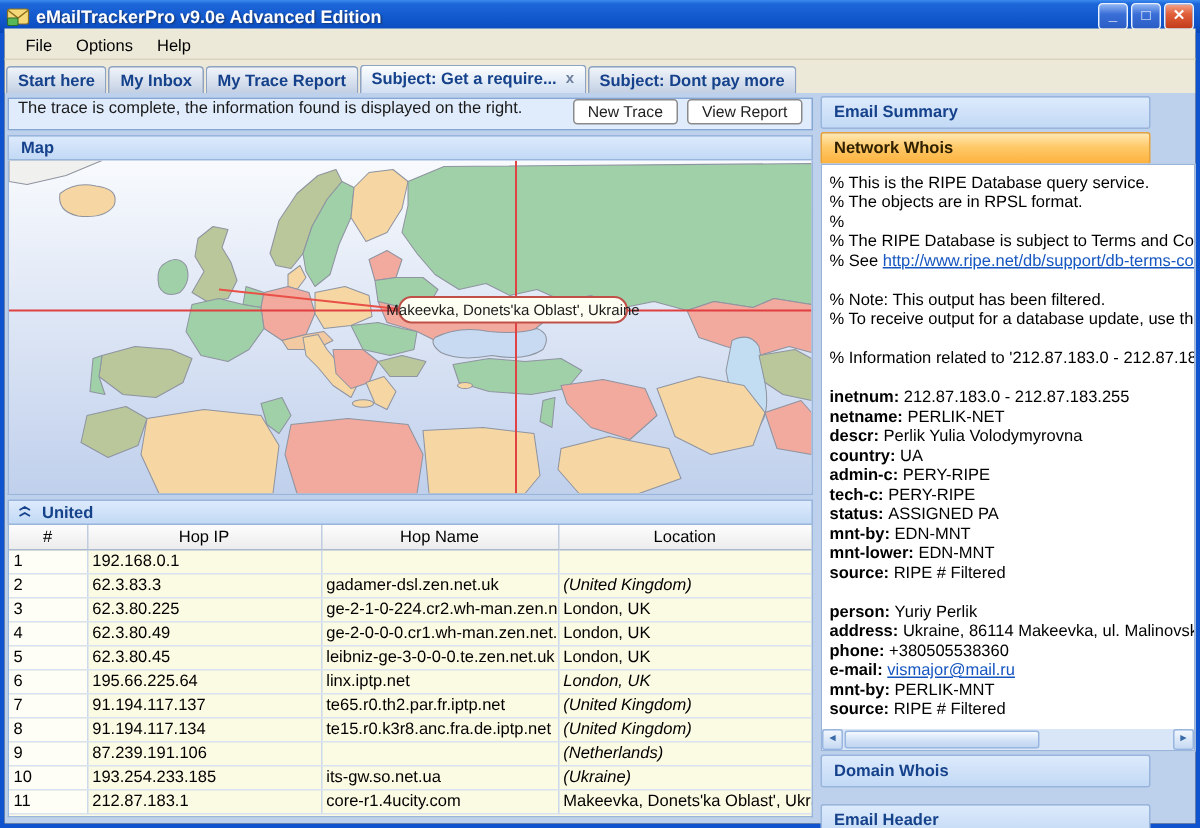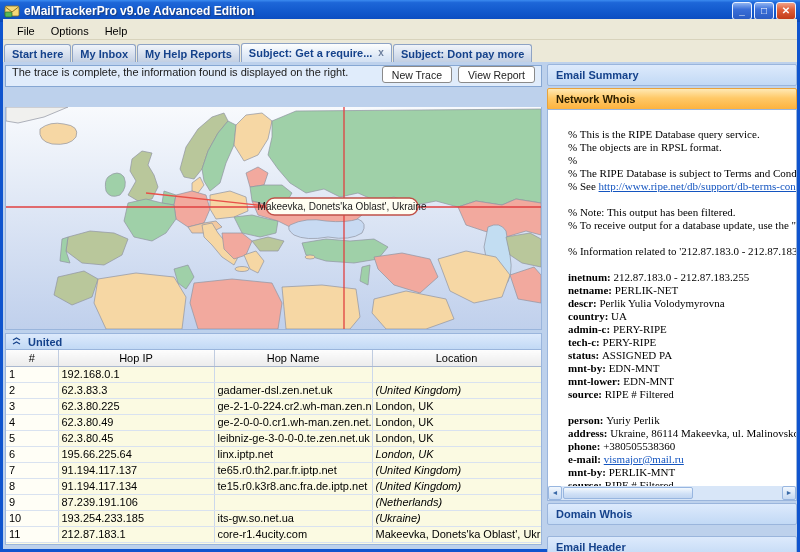--- a/index.html
+++ b/index.html
@@ -45,25 +45,25 @@
   #table-panel-header { position:absolute; left:2px; top:271px; width:537px; height:17px; }
   #table-panel-header .chev { margin-right:7px; margin-left:-2px; display:inline-flex; }
   #table-body { position:absolute; left:2px; top:288px; width:537px; height:195px; background:#fbfae2; border:1px solid #9ab5dc; border-top:none; overflow:hidden; }
   table.hops { border-collapse:collapse; table-layout:fixed; width:535px; }
   table.hops th { height:16px; background:linear-gradient(180deg,#fdfdfd,#ececec); border-right:1px solid #c0cce0; border-bottom:1px solid #aab8d0; font-size:11px; font-weight:normal; color:#000; text-align:center; }
   table.hops td { height:16px; font-size:11px; color:#000; border-right:1px solid #ccd8ec; border-bottom:1px solid #d9e2f0; padding:0 3px; white-space:nowrap; overflow:hidden; background:#fbfae2; }
   table.hops td.numcol { background:#fffef6; }
   table.hops td.italic { font-style:italic; }
 
   
-  .rheader { position:absolute; left:544px; width:250px; height:22px; border-radius:2px; }
+  .rheader { position:absolute; left:544px; width:220px; height:22px; border-radius:2px; }
   #hdr-email-summary { top:2px; }
   #hdr-network-whois { top:26px; background:linear-gradient(180deg,#ffe9b4,#ffc968 45%,#fdb23e); border:1px solid #e8a33c; color:#2e2000; }
   #whois-body { position:absolute; left:544px; top:47px; width:250px; height:392px; background:#fff; border:1px solid #9ab5dc; overflow:hidden; }
-  #whois-lines { position:absolute; left:0; top:16px; width:100%; height:378px; padding:2px 0 0 20px; overflow:hidden;font-family:Liberation Serif, serif; }
+  #whois-lines { position:absolute; left:0; top:4px; width:100%; height:378px; padding:2px 0 0 5px; overflow:hidden; }
   .wline { font-size:11px; line-height:13px; color:#000; white-space:nowrap; }
   .wline b { font-weight:bold; }
   .wlink { color:#1455c0; text-decoration:underline; }
   #whois-hscroll { position:absolute; left:0; bottom:0; width:248px; height:14px; background:#d8e6f8; display:flex; align-items:center; }
   .scroll-arrow { width:14px; height:14px; background:linear-gradient(180deg,#f2f7fd,#c6d9f2); border:1px solid #98b6e0; border-radius:2px; font-size:7px; color:#3a6aa8; text-align:center; line-height:12px; flex:0 0 auto; }
   #whois-hscroll .thumb { height:12px; width:130px; margin:0 1px; background:linear-gradient(180deg,#f4f9fe,#cfe0f6 60%,#c2d6f0); border:1px solid #98b6e0; border-radius:2px; }
   #hdr-domain-whois { top:441px; }
   #hdr-email-header { top:474px; }
 
   
@@ -95,41 +95,44 @@
     </div>
 
   <div id="tabbar">
       <div class="tab">
         <span>Start here</span>
       </div>
       <div class="tab">
         <span>My Inbox</span>
       </div>
       <div class="tab">
-        <span>My Help Reports</span>
+        <span>My Trace Report</span>
       </div>
       <div class="tab active">
         <span>Subject: Get a require...</span>
         <span class="tab-close">x</span>
       </div>
       <div class="tab">
         <span>Subject: Dont pay more</span>
       </div>
     </div>
 
   <div id="content">
 
     <div id="status-bar">
       <span class="msg">The trace is complete, the information found is displayed on the right.</span>
       <span class="btns">
         <button class="sbtn">New Trace</button>
         <button class="sbtn">View Report</button>
       </span>
     </div>
 
+    <div id="map-panel-header" class="panel-header">
+      <span>Map</span>
+    </div>
 
     <div id="map-body">
       <svg width="535" height="222" viewBox="0 0 535 222">
         <defs>
           <linearGradient id="seaGrad" x1="0" y1="0" x2="0" y2="1">
             <stop offset="0" stop-color="#f8fafd"></stop>
             <stop offset="1" stop-color="#c0d0ec"></stop>
           </linearGradient>
         </defs>
         <rect x="0" y="0" width="535" height="222" fill="url(#seaGrad)"></rect>

